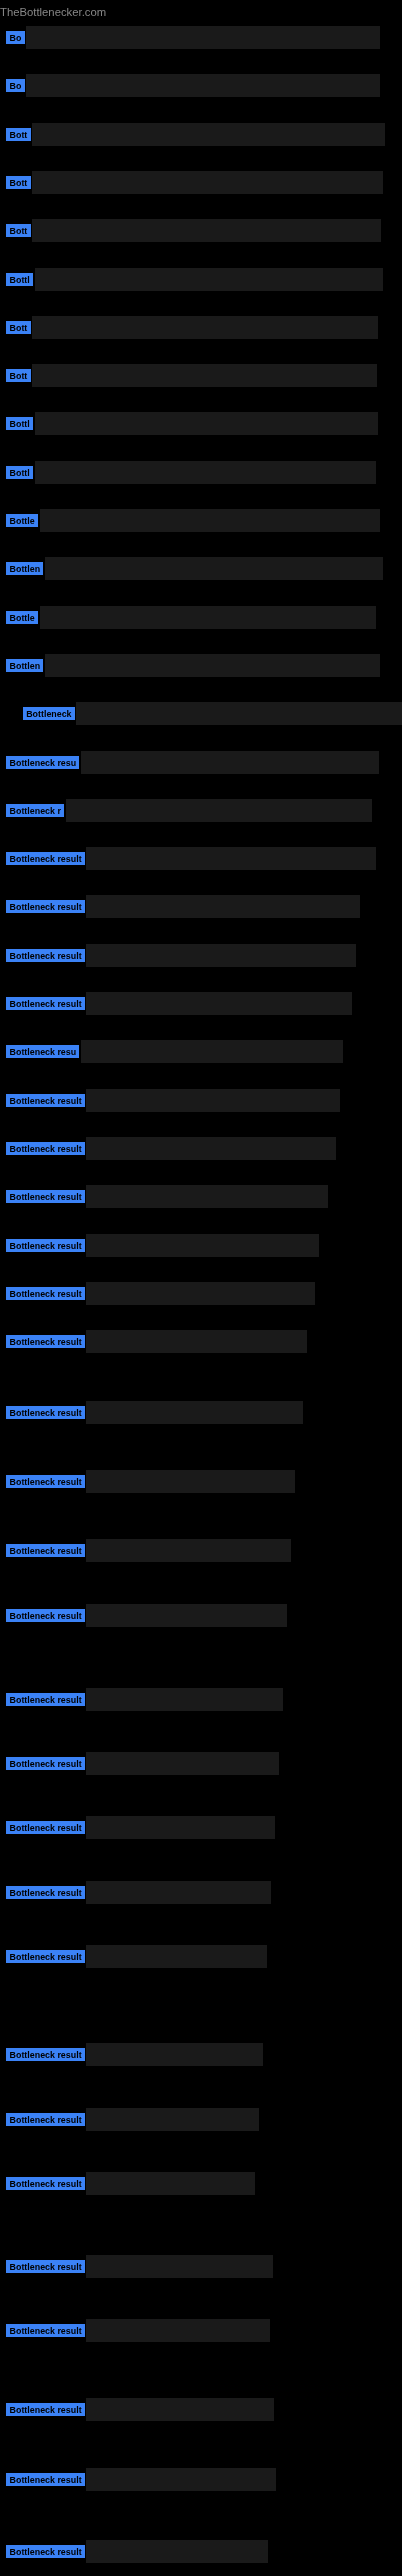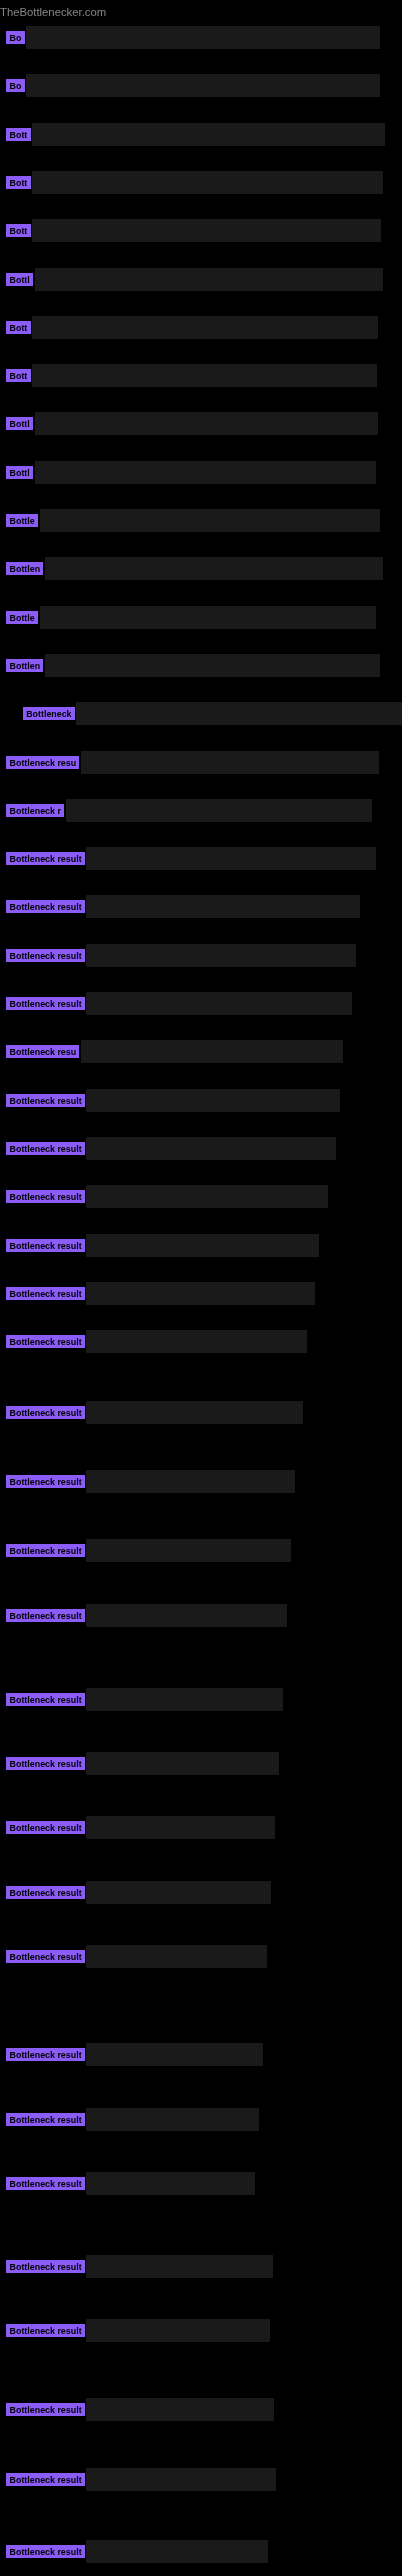--- a/index.html
+++ b/index.html
@@ -33,21 +33,21 @@
     }
 
     .item-row {
       display: flex;
       align-items: center;
       margin-bottom: 0px;
       padding: 6.4px 0;
     }
 
     .label-box {
-      background-color: #8b5cf6;
+      background-color: #3b82f6;
       color: #000000;
       font-size: 8.9px;
       font-weight: bold;
       padding: 1.6px 3.2px;
       white-space: nowrap;
       overflow: hidden;
       display: inline-block;
     }
 
     .dark-bar {

